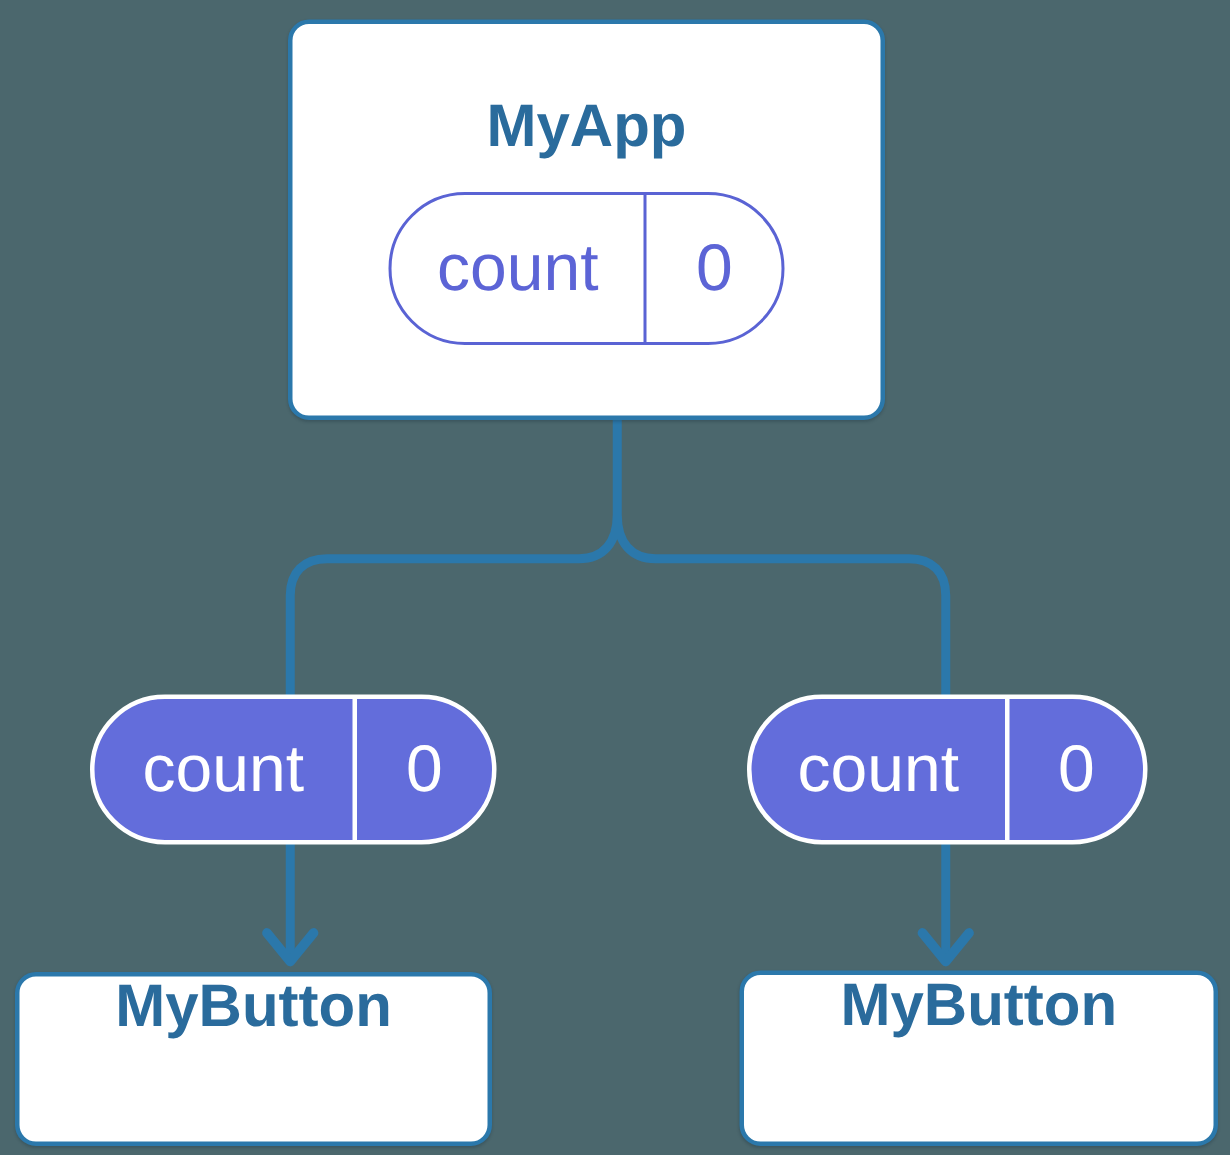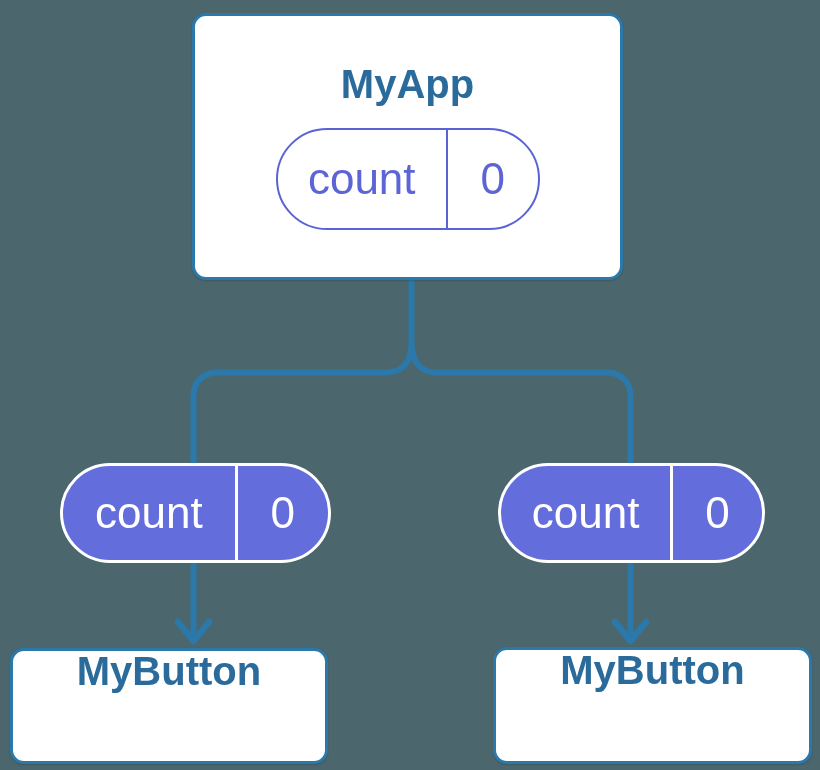--- a/index.html
+++ b/index.html
@@ -22,21 +22,21 @@
     border: 3.5px solid #2b78ab;
     border-radius: 14px;
     box-sizing: border-box;
     display: flex;
     flex-direction: column;
     align-items: center;
     box-shadow: 0 1px 2px rgba(20,40,50,0.25);
   }
   .card-root {
     left: 192px; top: 13px;
-    width: 431px; height: 267px;
+    width: 398px; height: 267px;
     justify-content: flex-start;
   }
   .card-title {
     font-size: 40px;
     font-weight: 700;
     color: #2a6b9c;
     line-height: 1;
   }
   .card-root .card-title { margin-top: 48px; }
   .pill {

